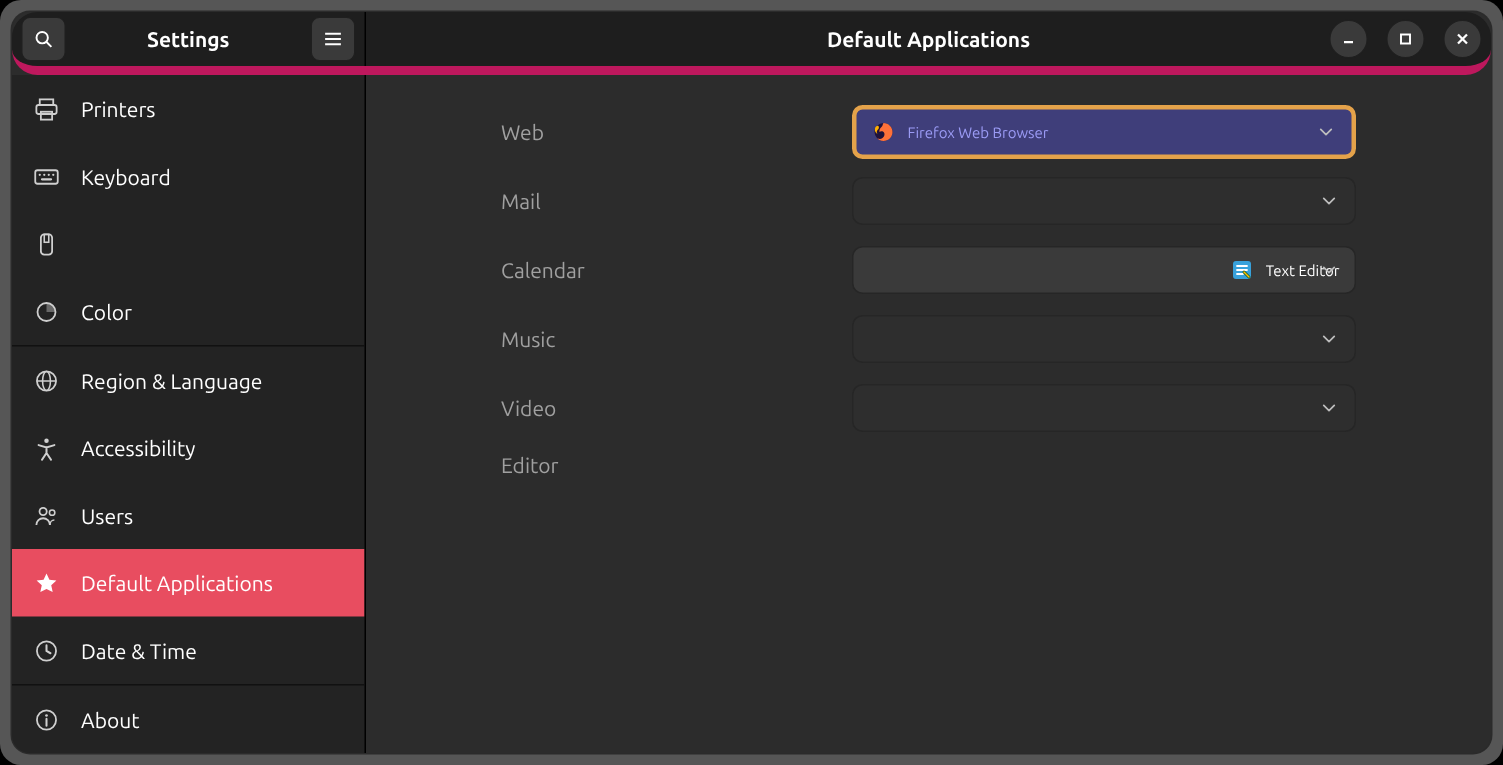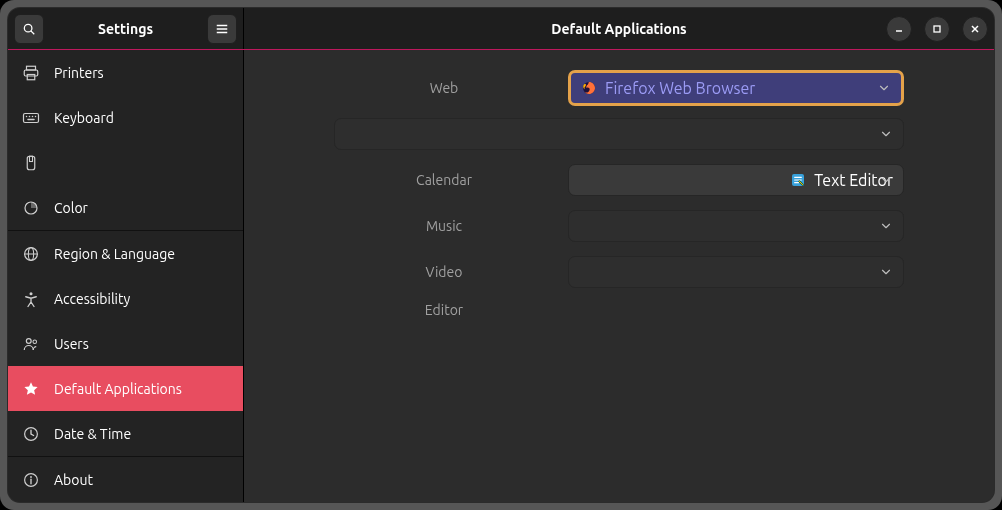--- a/index.html
+++ b/index.html
@@ -32,22 +32,23 @@
     position:absolute;left:8px;top:8px;right:8px;bottom:8px;
     border-radius:12px;overflow:hidden;
     background:var(--bg);
     display:flex;flex-direction:column;
     box-shadow:0 0 0 1px rgba(0,0,0,.5);
   }
   
   .headerbar{
     height:42px;background:var(--header-bg);
     display:flex;align-items:stretch;
-    border-bottom:1px solid #be185d;
+    border-bottom:6px solid #be185d;
     flex:0 0 42px;
+    border-radius:17px;
   }
   .header-left{
     width:236px;display:flex;align-items:center;
     border-right:1px solid #000;
     padding:0 6px;
   }
   .header-right{
     flex:1;display:flex;align-items:center;justify-content:center;
     position:relative;padding:0 6px;
   }
@@ -105,31 +106,31 @@
   }
   .form{
     width:570px;margin:0 auto;
     display:flex;flex-direction:column;gap:14px;
     padding-top:2px;
   }
   .row{
     display:flex;align-items:center;gap:14px;
   }
   .row-label{
-    width:220px;text-align:center;color:var(--text-dim);
+    width:220px;text-align:left;color:var(--text-dim);
     font-size:14px;
     flex:0 0 220px;
   }
   .combo{
     flex:1;height:32px;border-radius:7px;
     background:var(--combo-bg-alt);
     border:1px solid var(--combo-border);
     display:flex;align-items:center;padding:0 10px;
     position:relative;color:var(--text);cursor:pointer;
-    font-size:16px;gap:8px;
+    font-size:10px;gap:8px;
   }
   .combo.light{background:var(--combo-bg);justify-content:flex-end;}
   .combo .chev{
     position:absolute;right:10px;top:50%;transform:translateY(-50%);
     color:var(--text-muted);
   }
   .combo .app-icon{
     width:16px;height:16px;border-radius:3px;display:flex;
     align-items:center;justify-content:center;flex:0 0 16px;
   }
@@ -290,20 +291,21 @@
               </span>
               <span class="value">Firefox Web Browser</span>
               <span class="chev">
                 <svg width="14" height="14" viewBox="0 0 24 24">
                   <use href="#i-chev"></use>
                 </svg>
               </span>
             </div>
           </div>
           <div class="row">
+            <div class="row-label">Mail</div>
             <div class="combo">
               <span class="value"></span>
               <span class="chev">
                 <svg width="14" height="14" viewBox="0 0 24 24">
                   <use href="#i-chev"></use>
                 </svg>
               </span>
             </div>
           </div>
           <div class="row">

